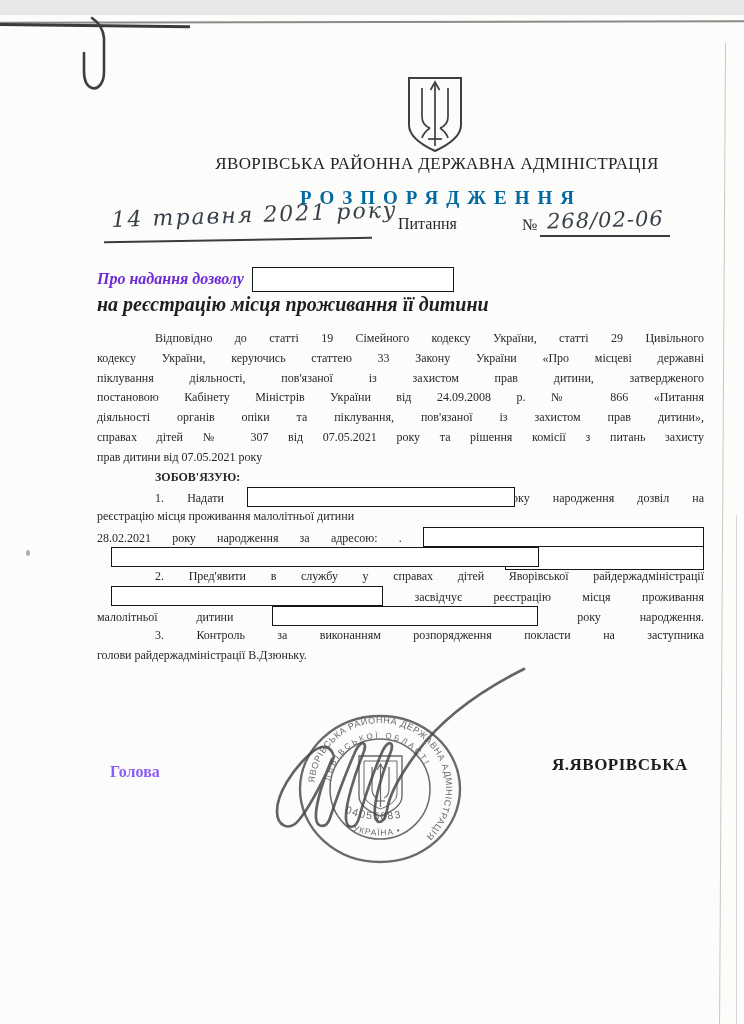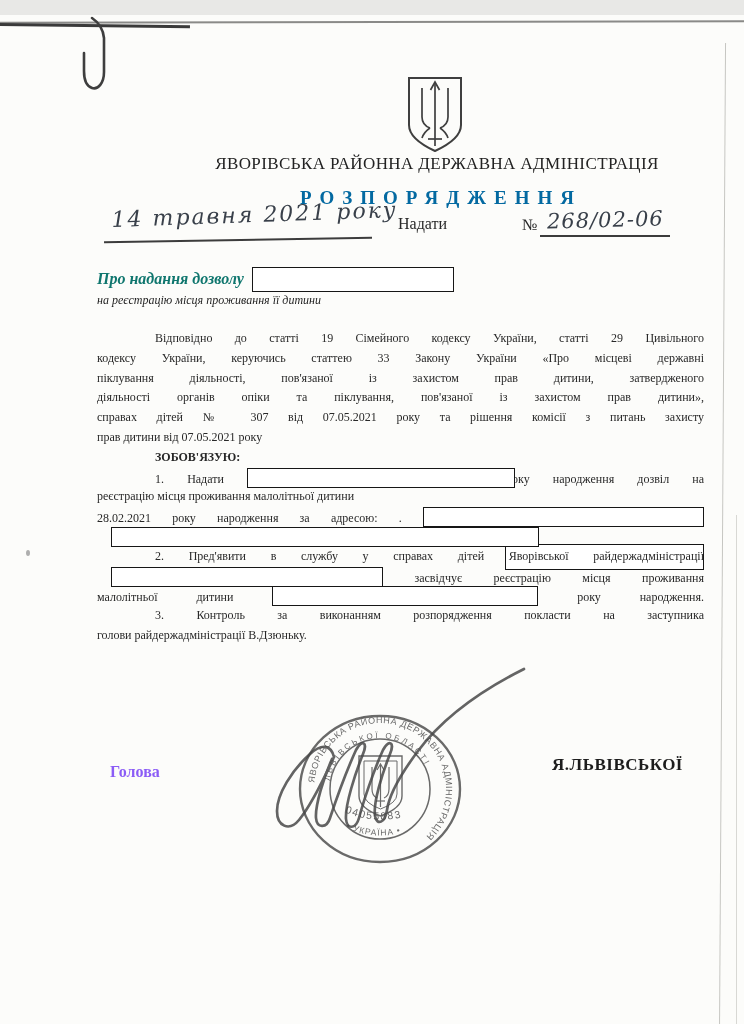--- a/index.html
+++ b/index.html
@@ -16,22 +16,22 @@
   .org{position:absolute;left:130px;top:139px;width:614px;text-align:center;font-size:17px;letter-spacing:.4px;color:#222;}
   .doctype{position:absolute;left:130px;top:172px;width:614px;text-align:center;font-size:19px;font-weight:bold;letter-spacing:8px;padding-left:8px;box-sizing:border-box;color:#0369a1;}
   .hand{font-family:"DejaVu Serif",serif;font-style:italic;color:#39404a;}
   .date-hand{position:absolute;left:112px;top:192px;font-size:22px;letter-spacing:2px;transform:rotate(-2deg);transform-origin:left bottom;}
   .date-line{position:absolute;left:104px;top:224px;width:268px;height:1.6px;background:#3c3c3c;transform:rotate(-1deg);}
   .place{position:absolute;left:398px;top:200px;font-size:16px;}
   .numlbl{position:absolute;left:522px;top:201px;font-size:16px;}
   .num-hand{position:absolute;left:547px;top:193px;font-size:21px;letter-spacing:1px;transform:rotate(-1.5deg);}
   .num-line{position:absolute;left:540px;top:220px;width:130px;height:1.5px;background:#3c3c3c;}
   
-  .subj1{position:absolute;left:97px;top:252px;font-size:16px;font-weight:bold;font-style:italic;color:#0f766e;}
-  .subj2{position:absolute;left:97px;top:278px;font-size:12px;font-weight:normal;font-style:italic;color:#1e1e1e;}
+  .subj1{position:absolute;left:97px;top:252px;font-size:16px;font-weight:bold;font-style:italic;color:#6d28d9;}
+  .subj2{position:absolute;left:97px;top:278px;font-size:20px;font-weight:bold;font-style:italic;color:#1e1e1e;}
   
   #textblock{position:absolute;left:97px;top:314px;width:607px;font-size:12px;z-index:2;}
   .tl{height:19.8px;line-height:19.8px;}
   .jl{text-align:justify;text-align-last:justify;}
   .in{text-indent:58px;}
   .bold{font-weight:bold;}
   
   .rb{display:inline-block;background:#fff;border:1.8px solid #161616;box-sizing:border-box;position:relative;z-index:3;height:20px;vertical-align:-5px;}
   .rb-subj{height:25px;vertical-align:-8px;margin-left:8px;}
   .rb-abs{position:absolute;background:#fff;border:1.8px solid #161616;box-sizing:border-box;z-index:1;}
@@ -69,55 +69,56 @@
         <path d="M38,53 q6,4 8,10"></path>
       </g>
     </g>
   </svg>
 
   <div class="org">ЯВОРІВСЬКА РАЙОННА ДЕРЖАВНА АДМІНІСТРАЦІЯ</div>
   <div class="doctype">РОЗПОРЯДЖЕННЯ</div>
 
   <div class="hand date-hand">14 травня 2021 року</div>
   <div class="date-line"></div>
-  <div class="place">Надати</div>
+  <div class="place">Питання</div>
   <div class="numlbl">№</div>
   <div class="hand num-hand">268/02-06</div>
   <div class="num-line"></div>
 
   <div class="subj1"><span>Про надання дозволу</span><span class="rb rb-subj" style="width:202px"></span></div>
   <div class="subj2">на реєстрацію місця проживання її дитини</div>
 
   <div class="rb-abs" style="left:505px;top:529px;width:199px;height:26px"></div>
 
   <div id="textblock">
     <div class="tl jl in">Відповідно до статті 19 Сімейного кодексу України, статті 29 Цивільного</div>
     <div class="tl jl">кодексу України, керуючись статтею 33 Закону України «Про місцеві державні</div>
     <div class="tl jl">піклування діяльності, пов'язаної із захистом прав дитини, затвердженого</div>
+    <div class="tl jl">постановою Кабінету Міністрів України від 24.09.2008 р. № 866 «Питання</div>
     <div class="tl jl">діяльності органів опіки та піклування, пов'язаної із захистом прав дитини»,</div>
     <div class="tl jl">справах дітей № 307 від 07.05.2021 року та рішення комісії з питань захисту</div>
     <div class="tl">прав дитини від 07.05.2021 року</div>
 
     <div class="tl bold in">ЗОБОВ'ЯЗУЮ:</div>
 
     <div class="tl jl in"><span>1. Надати</span> <span class="rb" style="width:268px;margin-right:-9px"></span><span>року народження дозвіл на</span></div>
     <div class="tl">реєстрацію місця проживання малолітньої дитини</div>
     <div class="tl jl"><span>28.02.2021 року народження за адресою: .</span> <span class="rb" style="width:281px"></span></div>
     <div class="tl"><span class="rb" style="width:428px;margin-left:14px"></span></div>
 
     <div class="tl jl in">2. Пред'явити в службу у справах дітей Яворівської райдержадміністрації</div>
     <div class="tl jl"><span class="rb" style="width:272px;margin-left:14px"></span> <span>засвідчує реєстрацію місця проживання</span></div>
     <div class="tl jl"><span>малолітньої дитини</span> <span class="rb" style="width:266px"></span> <span>року народження.</span></div>
 
     <div class="tl jl in">3. Контроль за виконанням розпорядження покласти на заступника</div>
     <div class="tl">голови райдержадміністрації В.Дзюньку.</div>
   </div>
 
   <div class="sig-title">Голова</div>
-  <div class="sig-name">Я.ЛЬВІВСЬКОЇ</div>
+  <div class="sig-name">Я.ЯВОРІВСЬКА</div>
 
   <svg class="abs" style="left:235px;top:652px" width="300" height="245" viewBox="0 0 300 245">
     <g fill="none" stroke="#565656" opacity="0.88">
       <ellipse cx="145" cy="122" rx="80" ry="73" stroke-width="2.4"></ellipse>
       <circle cx="145" cy="122" r="50" stroke-width="1.5"></circle>
     </g>
     <defs>
       <path id="arcOuter" d="M79,122 a66,66 0 1,1 132,0 a66,66 0 1,1 -132,0"></path>
       <path id="arcRegion" d="M94,122 a51,51 0 1,1 102,0"></path>
       <path id="arcCode" d="M106,144 q39,17 78,1"></path>

